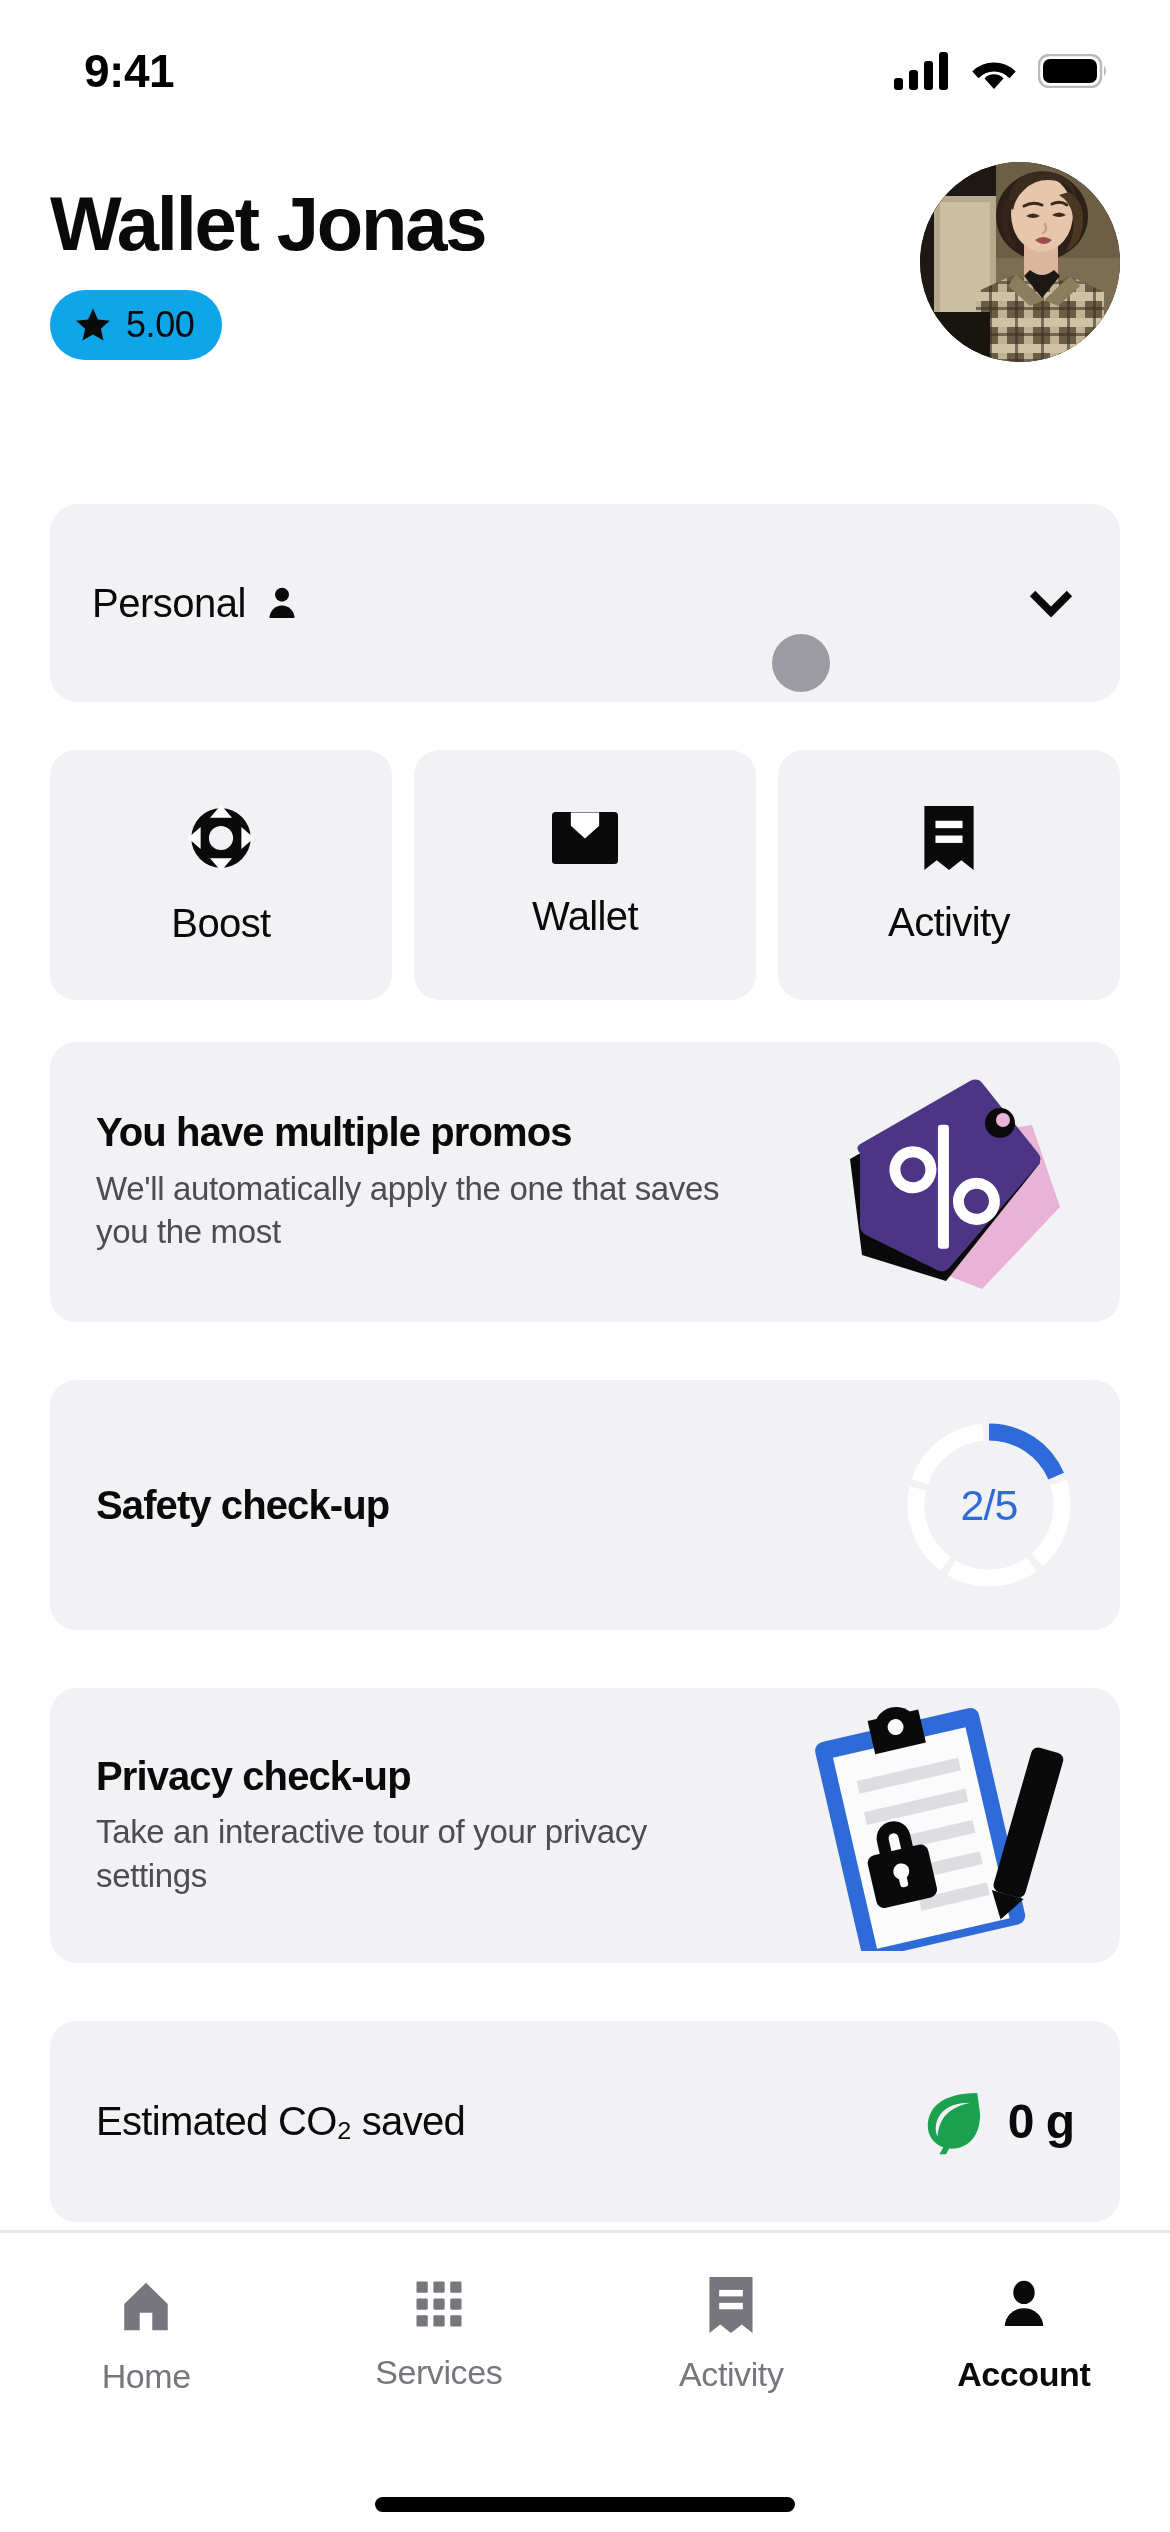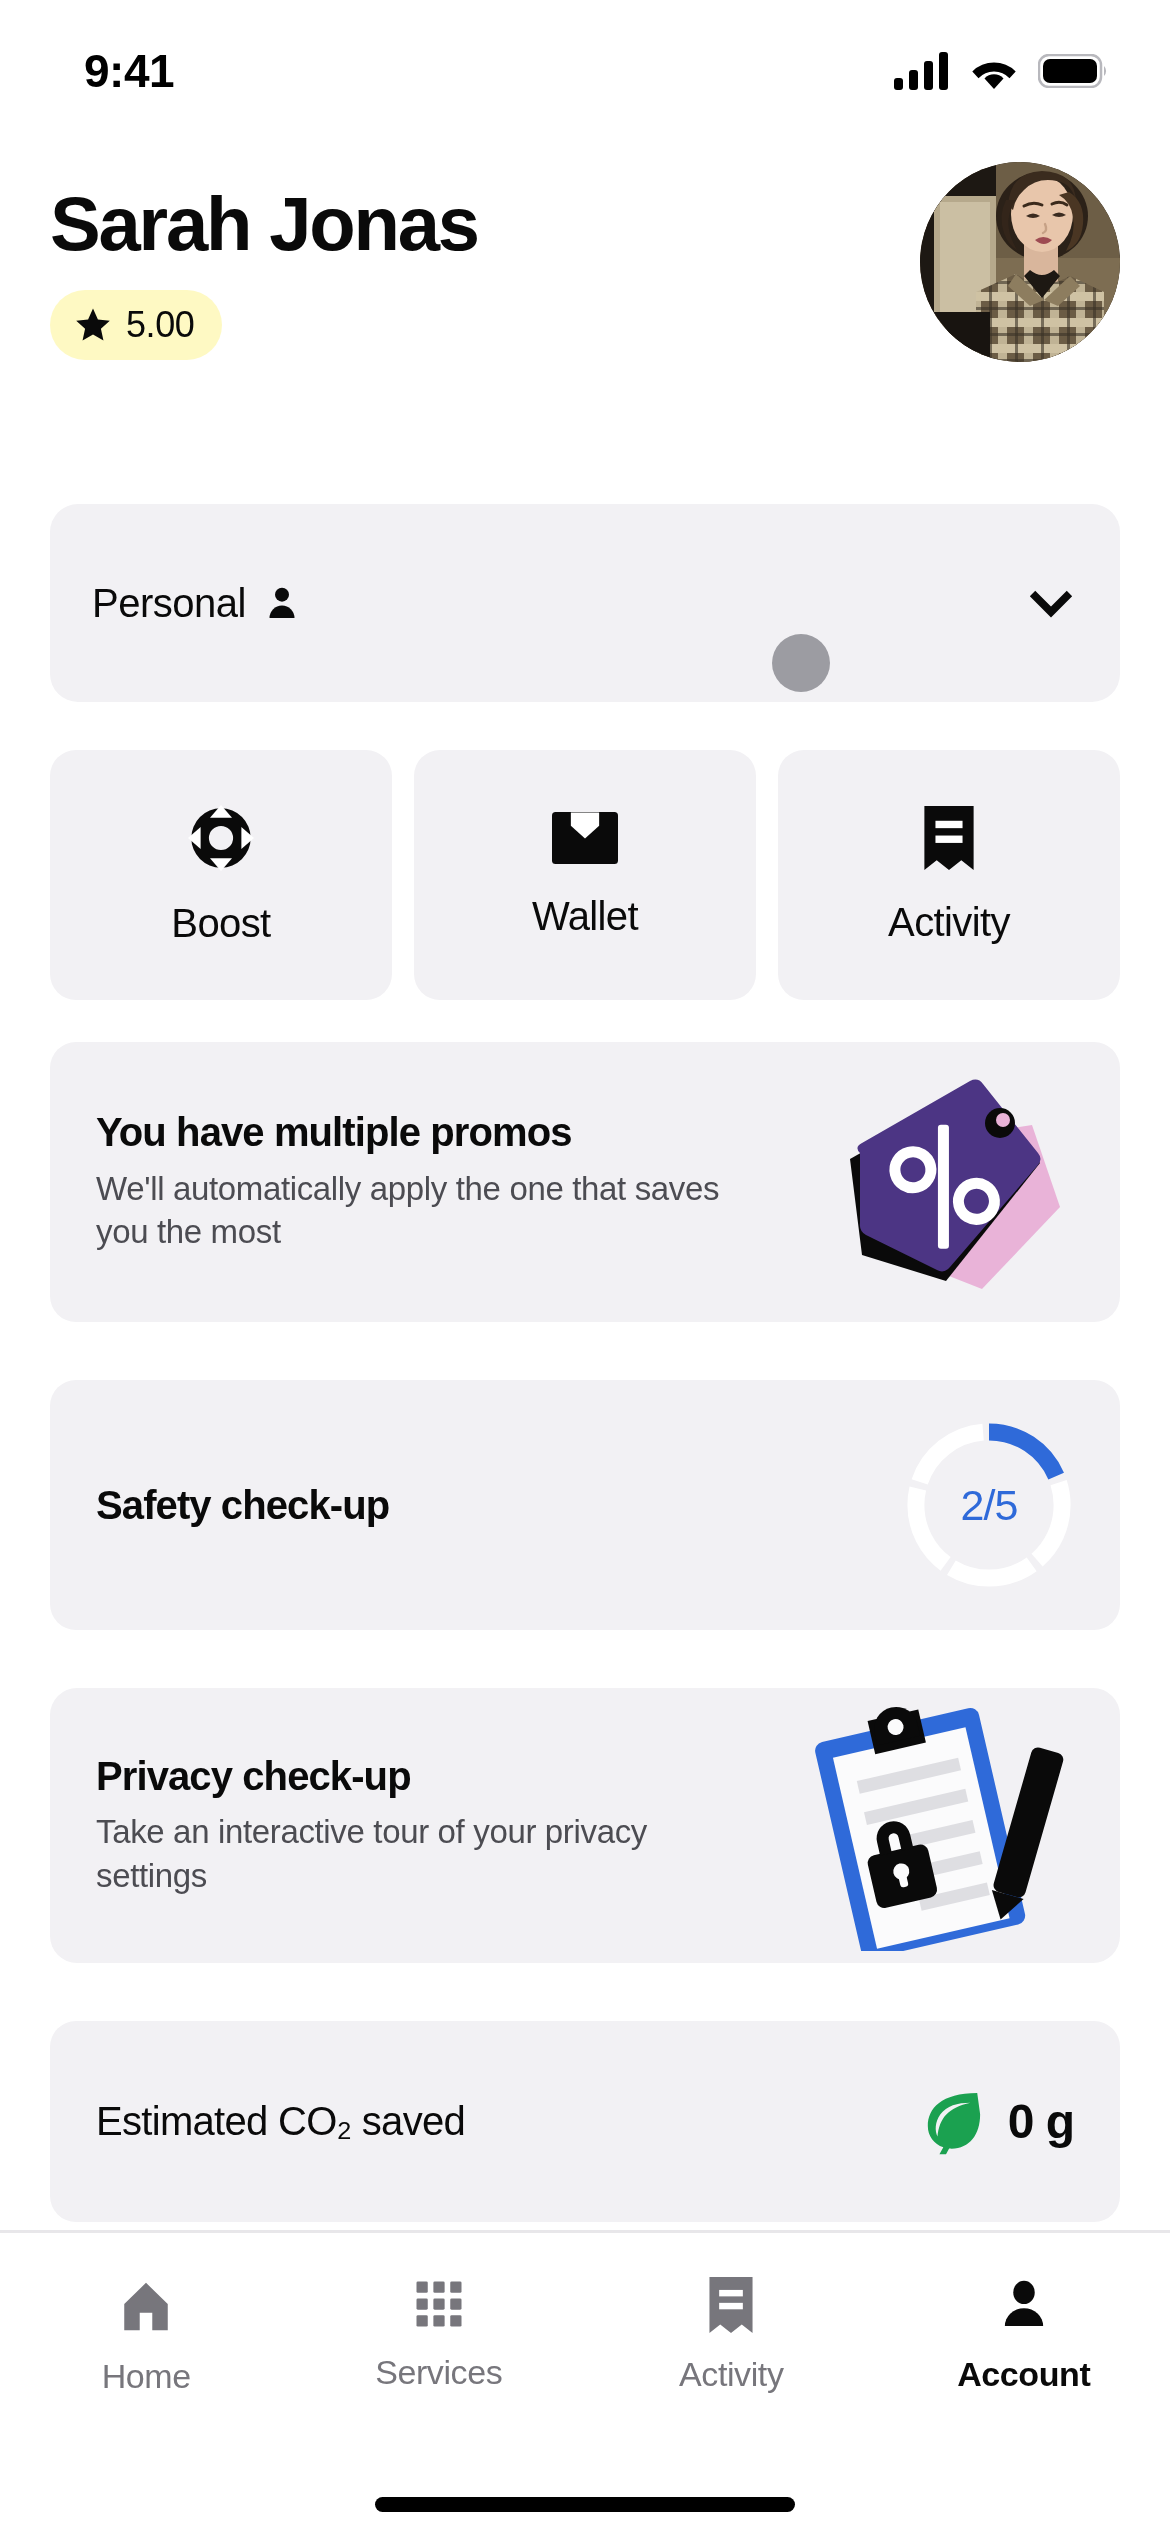--- a/index.html
+++ b/index.html
@@ -30,21 +30,21 @@
     padding:0 50px; display:flex; justify-content:space-between;
     align-items:flex-start;
   }
   .header-left { padding-top:22px; }
   .user-name {
     font-size:76px; font-weight:700; color:#0a0a0a;
     letter-spacing:-2.2px; line-height:1.05; white-space:nowrap;
   }
   .rating-badge {
     display:inline-flex; align-items:center; gap:14px;
-    background:#fef9c3; border-radius:40px;
+    background:#0ea5e9; border-radius:40px;
     padding:14px 28px 14px 24px; margin-top:26px;
   }
   .rating-value { font-size:36px; font-weight:500; color:#0a0a0a; letter-spacing:-0.4px; }
   .avatar {
     width:200px; height:200px; border-radius:50%;
     overflow:hidden; flex-shrink:0; position:relative;
     background:#6f6250;
   }
   .avatar svg { display:block; width:200px; height:200px; }
 
@@ -158,21 +158,21 @@
       <svg width="70" height="34" viewBox="0 0 70 34">
         <rect x="1" y="1" width="62" height="32" rx="10" fill="none" stroke="#b8b8bd" stroke-width="2.5"></rect>
         <rect x="5" y="5" width="54" height="24" rx="7" fill="#000"></rect>
         <path d="M66 12 a7 7 0 0 1 0 10 Z" fill="#b8b8bd"></path>
       </svg>
     </div>
   </div>
 
   <div class="header">
     <div class="header-left">
-      <div class="user-name">Sarah Jonas</div>
+      <div class="user-name">Wallet Jonas</div>
       <div class="rating-badge">
         <svg width="38" height="38" viewBox="0 0 24 24">
           <path d="M12 1.6 l3.1 6.9 7.5 .8 -5.6 5.1 1.6 7.4 -6.6 -3.8 -6.6 3.8 1.6 -7.4 -5.6 -5.1 7.5 -.8 Z" fill="#0a0a0a"></path>
         </svg>
         <span class="rating-value">5.00</span>
       </div>
     </div>
 
     <div class="avatar">
       <svg viewBox="0 0 200 200">

